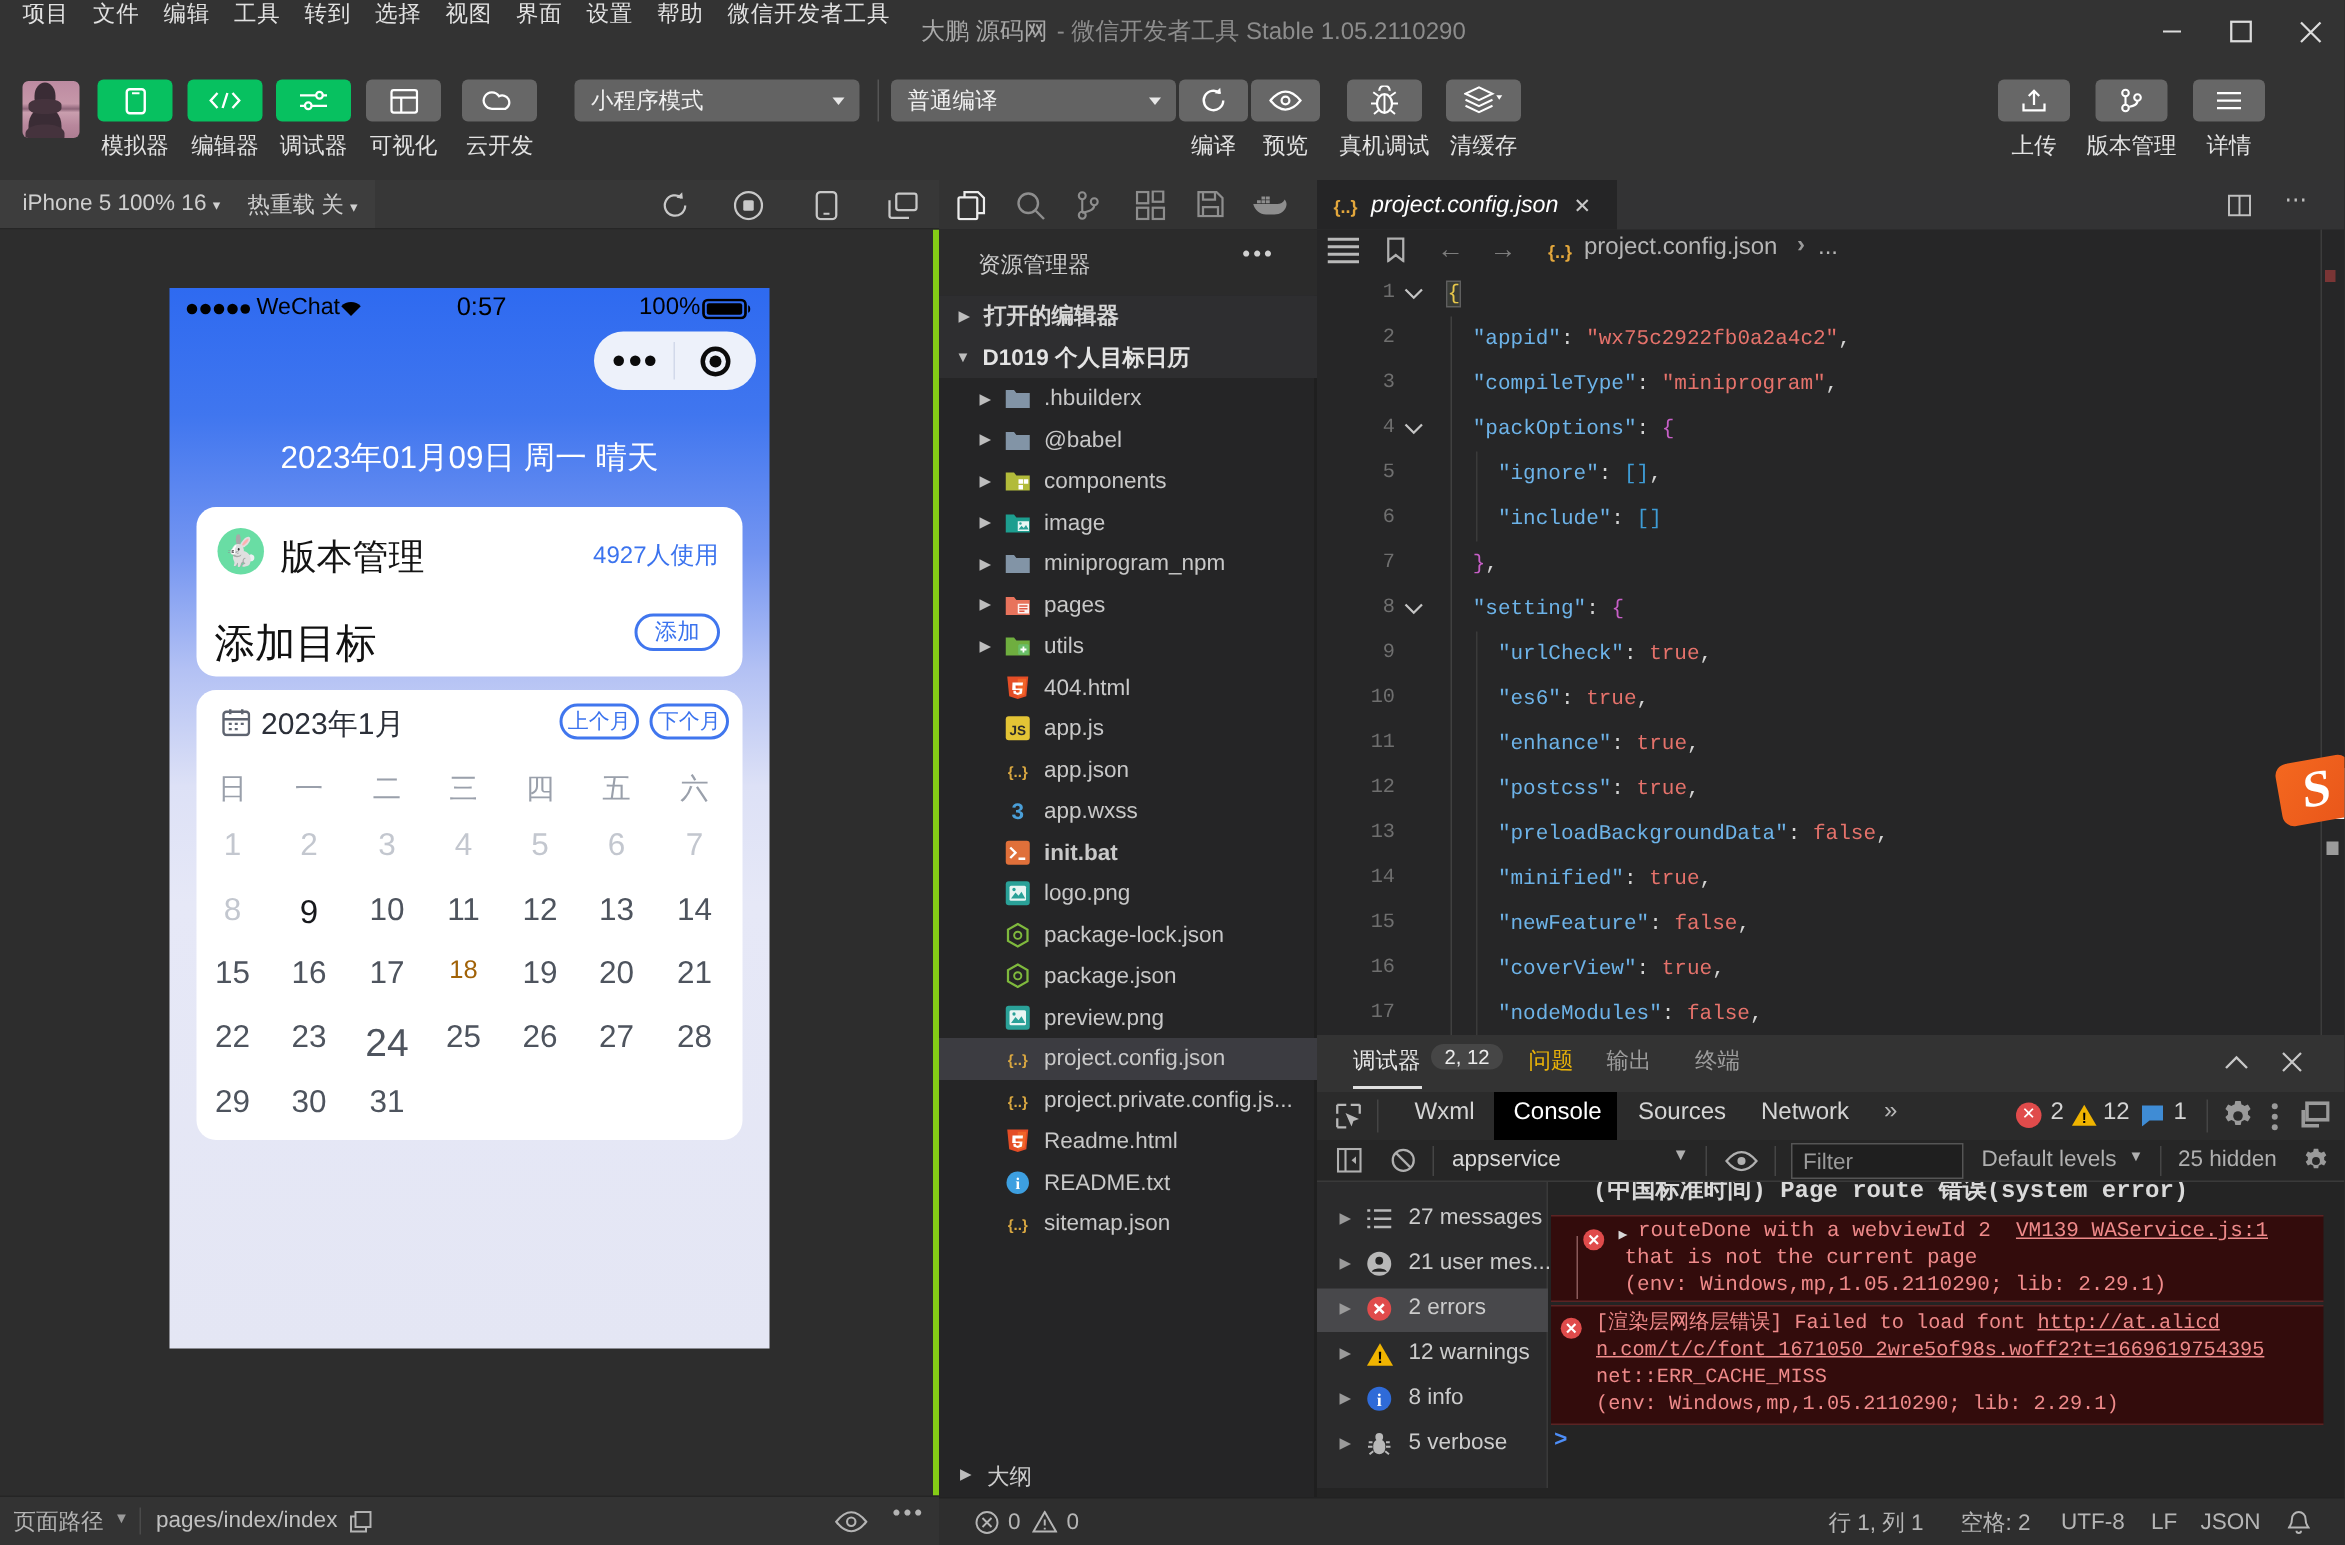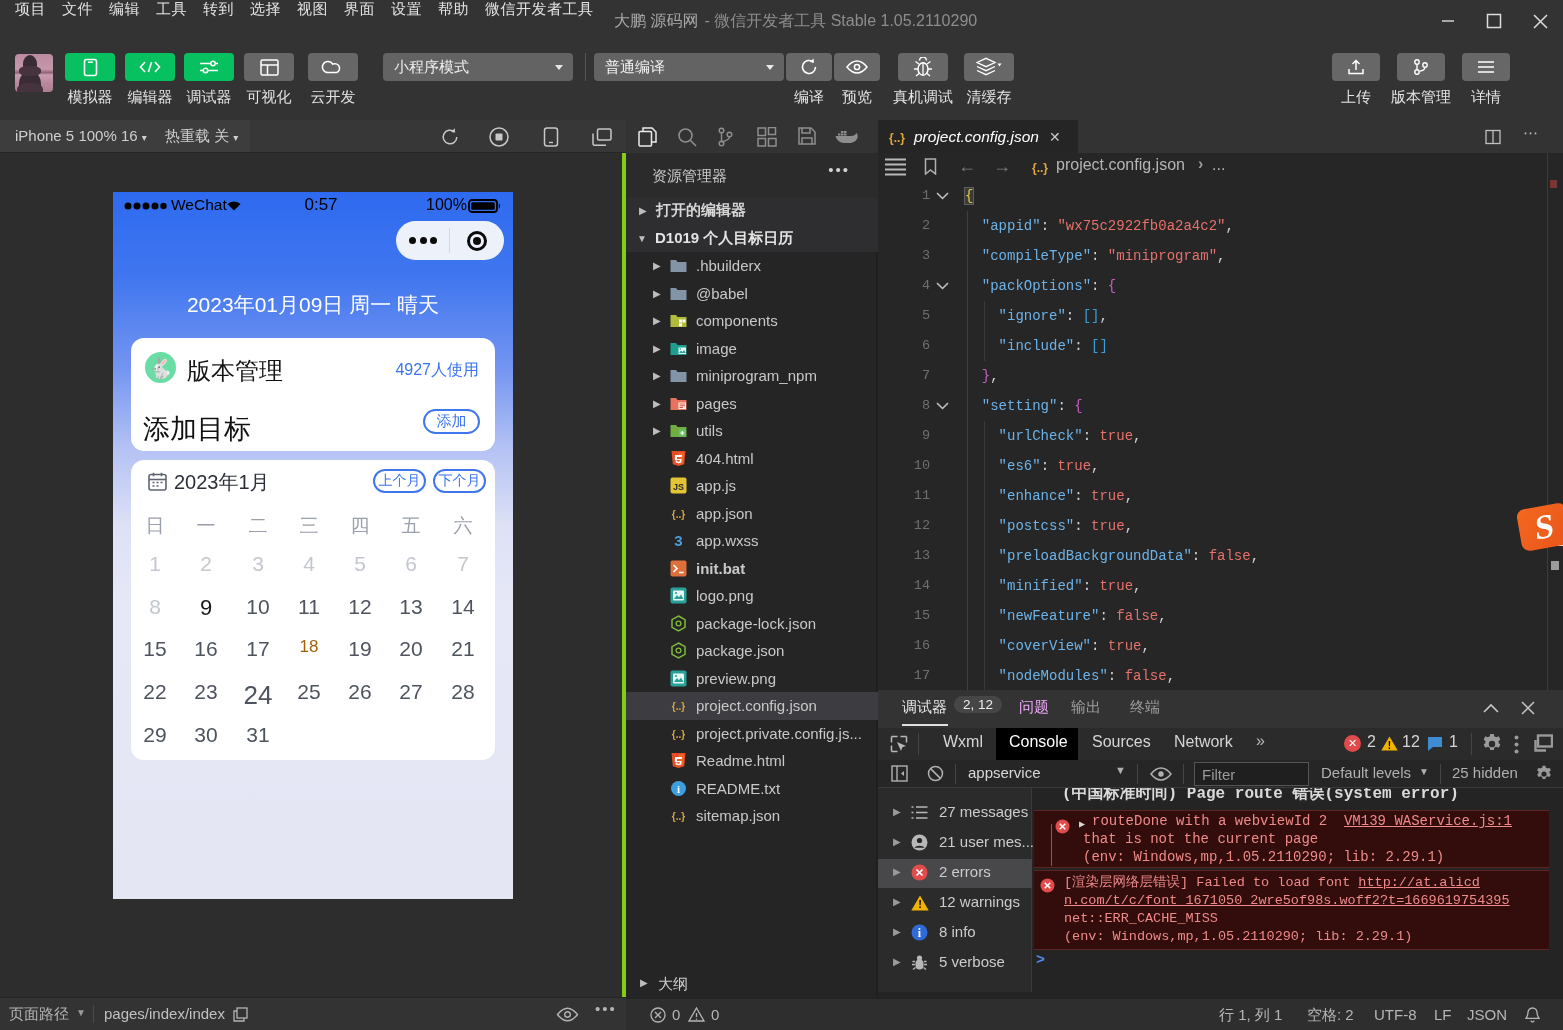--- a/index.html
+++ b/index.html
@@ -673,21 +673,21 @@
     <div class="abs" style="left:106px; top:120px; width:1px; height:60px; background:#3a3a3a;"></div>
     <div class="abs" style="left:106px; top:240px; width:1px; height:270px; background:#3a3a3a;"></div>
   </div>
 </div>
 
 <div id="debugger">
   <div id="dbghead">
     <span class="abs" style="left:24px; top:8px; color:#e8e8e8;">调试器</span>
     <div class="abs" style="left:24px; top:34px; width:46px; height:2px; background:#e0e0e0;"></div>
     <span class="abs" style="left:76px; top:6px; background:#464646; color:#ececec; border-radius:10px; padding:1px 9px; font-size:13.5px;">2, 12</span>
-    <span class="abs" style="left:141px; top:8px; color:#f0abfc;">问题</span>
+    <span class="abs" style="left:141px; top:8px; color:#eab308;">问题</span>
     <span class="abs" style="left:193px; top:8px; color:#9d9d9d;">输出</span>
     <span class="abs" style="left:252px; top:8px; color:#9d9d9d;">终端</span>
     <svg class="abs" style="left:605px; top:13px;" width="16" height="10" viewBox="0 0 16 10">
           <path d="M1 9l7-7 7 7" fill="none" stroke="#c8c8c8" stroke-width="1.6"></path>
         </svg>
     <svg class="abs" style="left:642px; top:10px;" width="16" height="16" viewBox="0 0 16 16">
           <path d="M2 2l12 12M14 2L2 14" stroke="#c8c8c8" stroke-width="1.5"></path>
         </svg>
   </div>
   <div id="dbgtabs">

